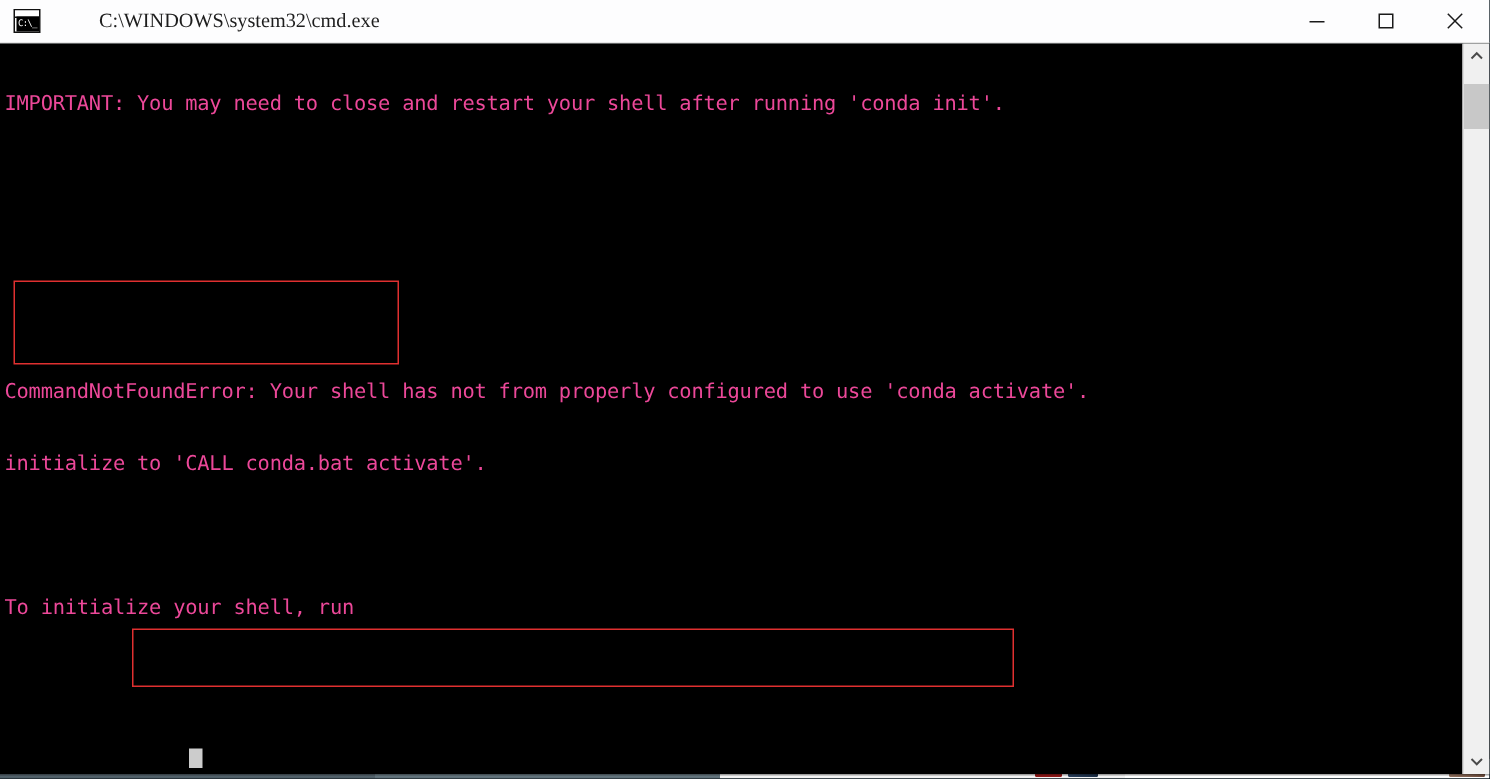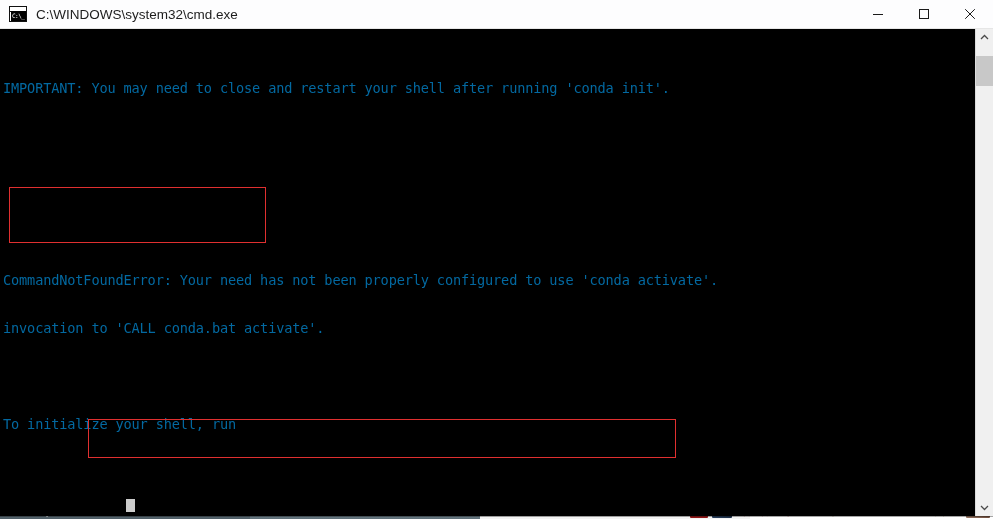--- a/index.html
+++ b/index.html
@@ -124,26 +124,27 @@
     left: 1px; top: 4px; right: 0; bottom: 0;
     background: #000;
     color: #fff;
     font-family: "DejaVu Sans Mono", monospace;
     font-size: 6px;
     line-height: 10px;
     letter-spacing: -0.5px;
     padding-left: 1px;
   }
   #title-text {
-    font-family: Liberation Sans, sans-serif;
+    font-family: Liberation Serif, serif;
     font-size: 13.5px;
     color: #1d1d1d;
     flex: 1 1 auto;
     white-space: nowrap;
     overflow: hidden;
+    margin-left: 30px;
   }
   .win-btn {
     width: 46px;
     height: 28px;
     display: flex;
     align-items: center;
     justify-content: center;
     flex: 0 0 auto;
     background: transparent;
   }
@@ -153,27 +154,27 @@
   #console-area {
     flex: 1 1 auto;
     display: flex;
     background: #000000;
     overflow: hidden;
     position: relative;
   }
   #console-text {
     flex: 1 1 auto;
     position: relative;
-    color: #0369a1;
+    color: #ec4899;
     font-family: "DejaVu Sans Mono", monospace;
     font-size: 13.6px;
     line-height: 16px;
     letter-spacing: -0.15px;
     white-space: pre;
-    padding: 19px 0 0 3px;
+    padding: 0 0 0 3px;
     overflow: hidden;
   }
   .cline { height: 16px; }
 
   
   .anno-box {
     position: absolute;
     border: 1.5px solid #e03030;
     box-sizing: border-box;
     pointer-events: none;
@@ -276,22 +277,22 @@
     </div>
   </div>
 
   <div id="console-area">
 
     <div id="console-text">
       <div class="cline">IMPORTANT: You may need to close and restart your shell after running 'conda init'.</div>
       <div class="cline"></div>
       <div class="cline"></div>
       <div class="cline"></div>
-      <div class="cline">CommandNotFoundError: Your need has not been properly configured to use 'conda activate'.</div>
-      <div class="cline">invocation to 'CALL conda.bat activate'.</div>
+      <div class="cline">CommandNotFoundError: Your shell has not from properly configured to use 'conda activate'.</div>
+      <div class="cline">initialize to 'CALL conda.bat activate'.</div>
       <div class="cline"></div>
       <div class="cline">To initialize your shell, run</div>
       
       
       
       
       
       
       
       

